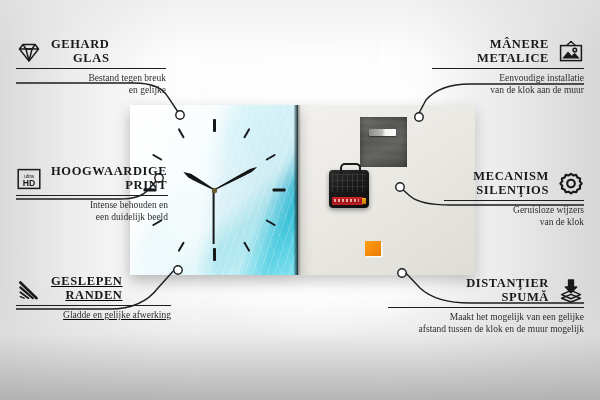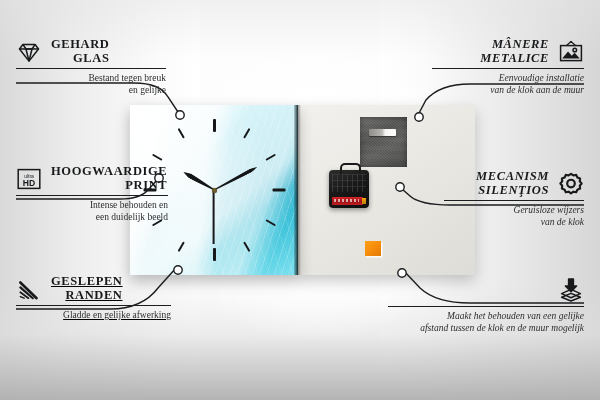--- a/index.html
+++ b/index.html
@@ -95,21 +95,21 @@
   .pin{position:absolute;left:50%;top:50%;width:5px;height:5px;margin:-2.5px 0 0 -2.5px;
     border-radius:50%;background:#6b5a2c;box-shadow:0 0 1px rgba(0,0,0,.6);}
 
   
   .cal{position:absolute;}
   .cal .ttl{font-weight:bold;letter-spacing:.6px;font-size:12.5px;color:#17191b;
     line-height:13.5px;text-transform:uppercase;}
   .cal .rule{height:1.3px;background:#1b1d1f;margin:3px 0 4px;}
   .cal .sub{font-size:9.5px;color:#2b2d2f;line-height:11.5px;}
   .cal.left .ttl,.cal.left .sub{text-align:right;}
-  .cal.right .ttl,.cal.right .sub{text-align:right;font-style:italic;}
+  .cal.right .ttl,.cal.right .sub{text-align:right;}
   .hd-row{display:flex;align-items:center;gap:9px;}
   .hd-row.r{justify-content:flex-end;}
   .ico{flex:0 0 auto;width:26px;height:26px;color:#17191b;}
   .ico svg{display:block;width:26px;height:26px;}
 
   #wires{position:absolute;inset:0;pointer-events:none;}
 </style>
 </head>
 <body>
 
@@ -302,28 +302,32 @@
     </div>
     <div class="rule"></div>
     <div class="sub">
       <span>Geruisloze wijzers</span><br>
       <span>van de klok</span>
     </div>
   </div>
 
   <div class="cal right" style="left:388px;top:277px;width:196px;">
     <div class="hd-row r">
+      <span class="ttl">
+        <span>DISTANŢIER</span><br>
+        <span>SPUMĂ</span>
+      </span>
       <span class="ico">
         <svg viewBox="0 0 26 26" fill="none" stroke="currentColor" stroke-width="1.5" stroke-linejoin="round">
           <path d="M10.6 2 H15.4 V9 H18.6 L13 14.6 L7.4 9 H10.6 Z" fill="currentColor"></path>
           <path d="M13 12.4 L22.4 16.6 L13 20.8 L3.6 16.6 Z"></path>
           <path d="M13 16.4 L22.4 20.2 L13 24 L3.6 20.2 Z"></path>
         </svg>
       </span>
     </div>
     <div class="rule"></div>
     <div class="sub">
-      <span>Maakt het behouden van een gelijke</span><br>
+      <span>Maakt het mogelijk van een gelijke</span><br>
       <span>afstand tussen de klok en de muur mogelijk</span>
     </div>
   </div>
 
 </div>
 
 </body></html>

